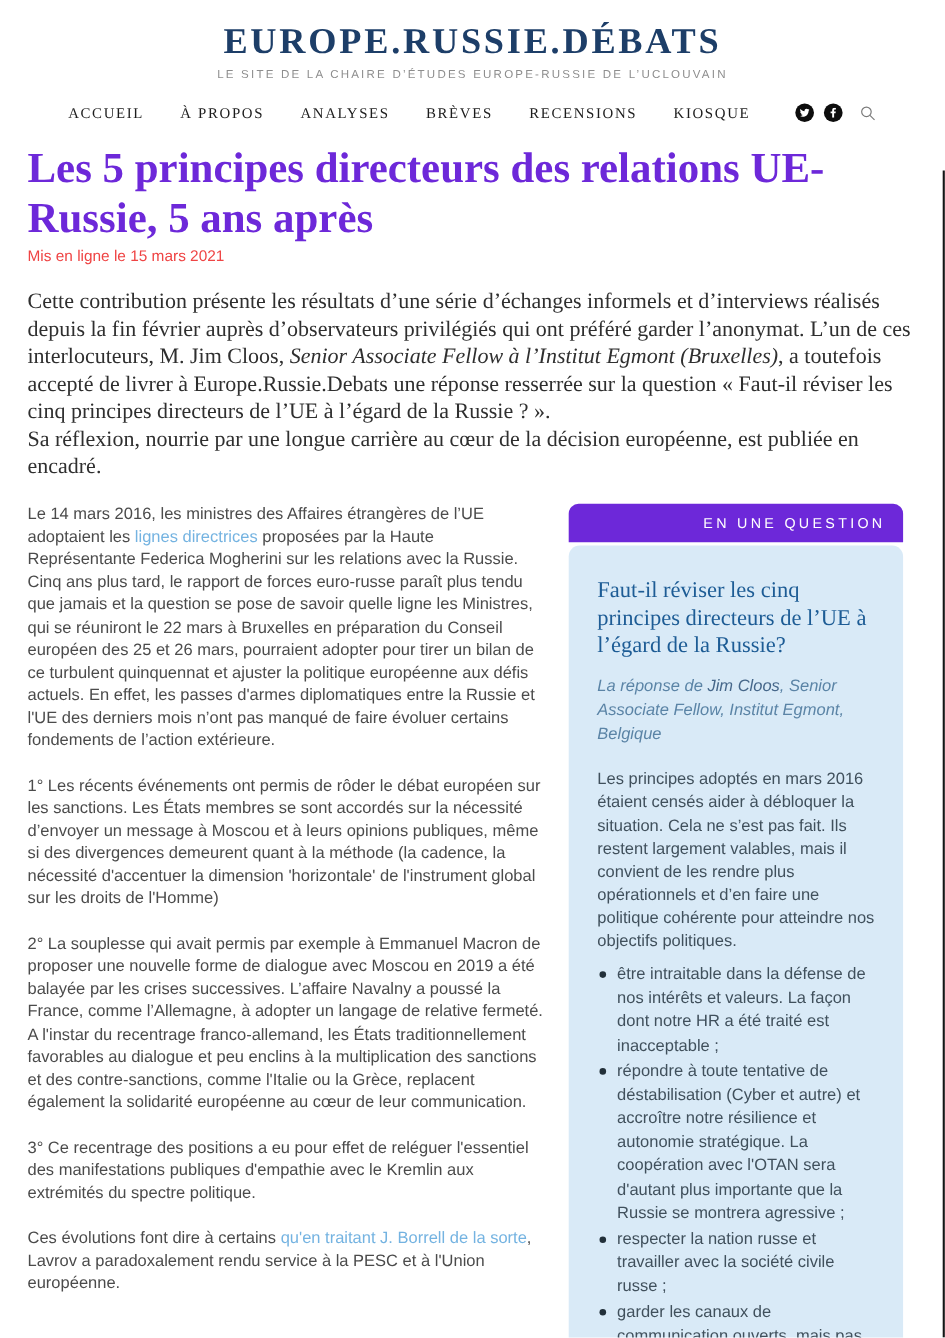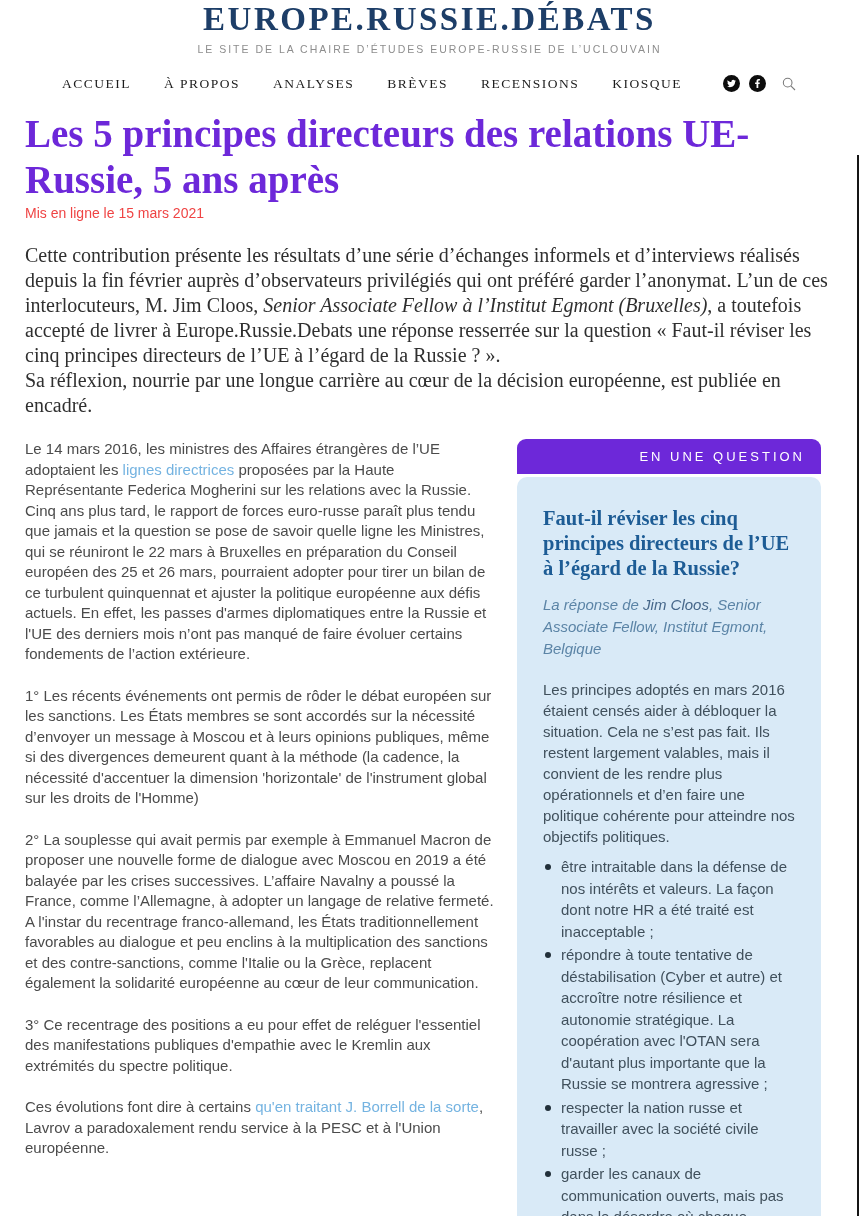--- a/index.html
+++ b/index.html
@@ -5,21 +5,21 @@
   * { box-sizing: border-box; margin: 0; padding: 0; }
   html, body { width: 859px; height: 1216px; overflow: hidden; }
   body {
     position: relative;
     background: #ffffff;
     font-family: "Liberation Sans", sans-serif;
     color: #4c4c4c;
   }
 
   
-  .site-header { padding-top: 1px; text-align: center; }
+  .site-header { padding-top: 20px; text-align: center; }
   .site-logo {
     font-family: "Liberation Serif", serif;
     font-size: 33px;
     font-weight: 600;
     letter-spacing: 2.5px;
     color: #1d3e68;
     text-decoration: none;
     display: inline-block;
     cursor: pointer;
   }
@@ -101,21 +101,21 @@
     margin-top: 3px;
     background: #d9eaf7;
     border-radius: 10px;
     padding: 29px 25px 40px 26px;
     min-height: 760px;
   }
   .sq-question {
     font-family: "Liberation Serif", serif;
     font-size: 20.5px;
     line-height: 25px;
-    font-weight: bold;
+    font-weight: normal;
     color: #1d5c95;
   }
   .sq-byline {
     margin-top: 13px;
     font-style: italic;
     font-size: 15px;
     line-height: 22px;
     color: #5b84a6;
   }
   .sq-byline .byline-name { color: #46678a; }

